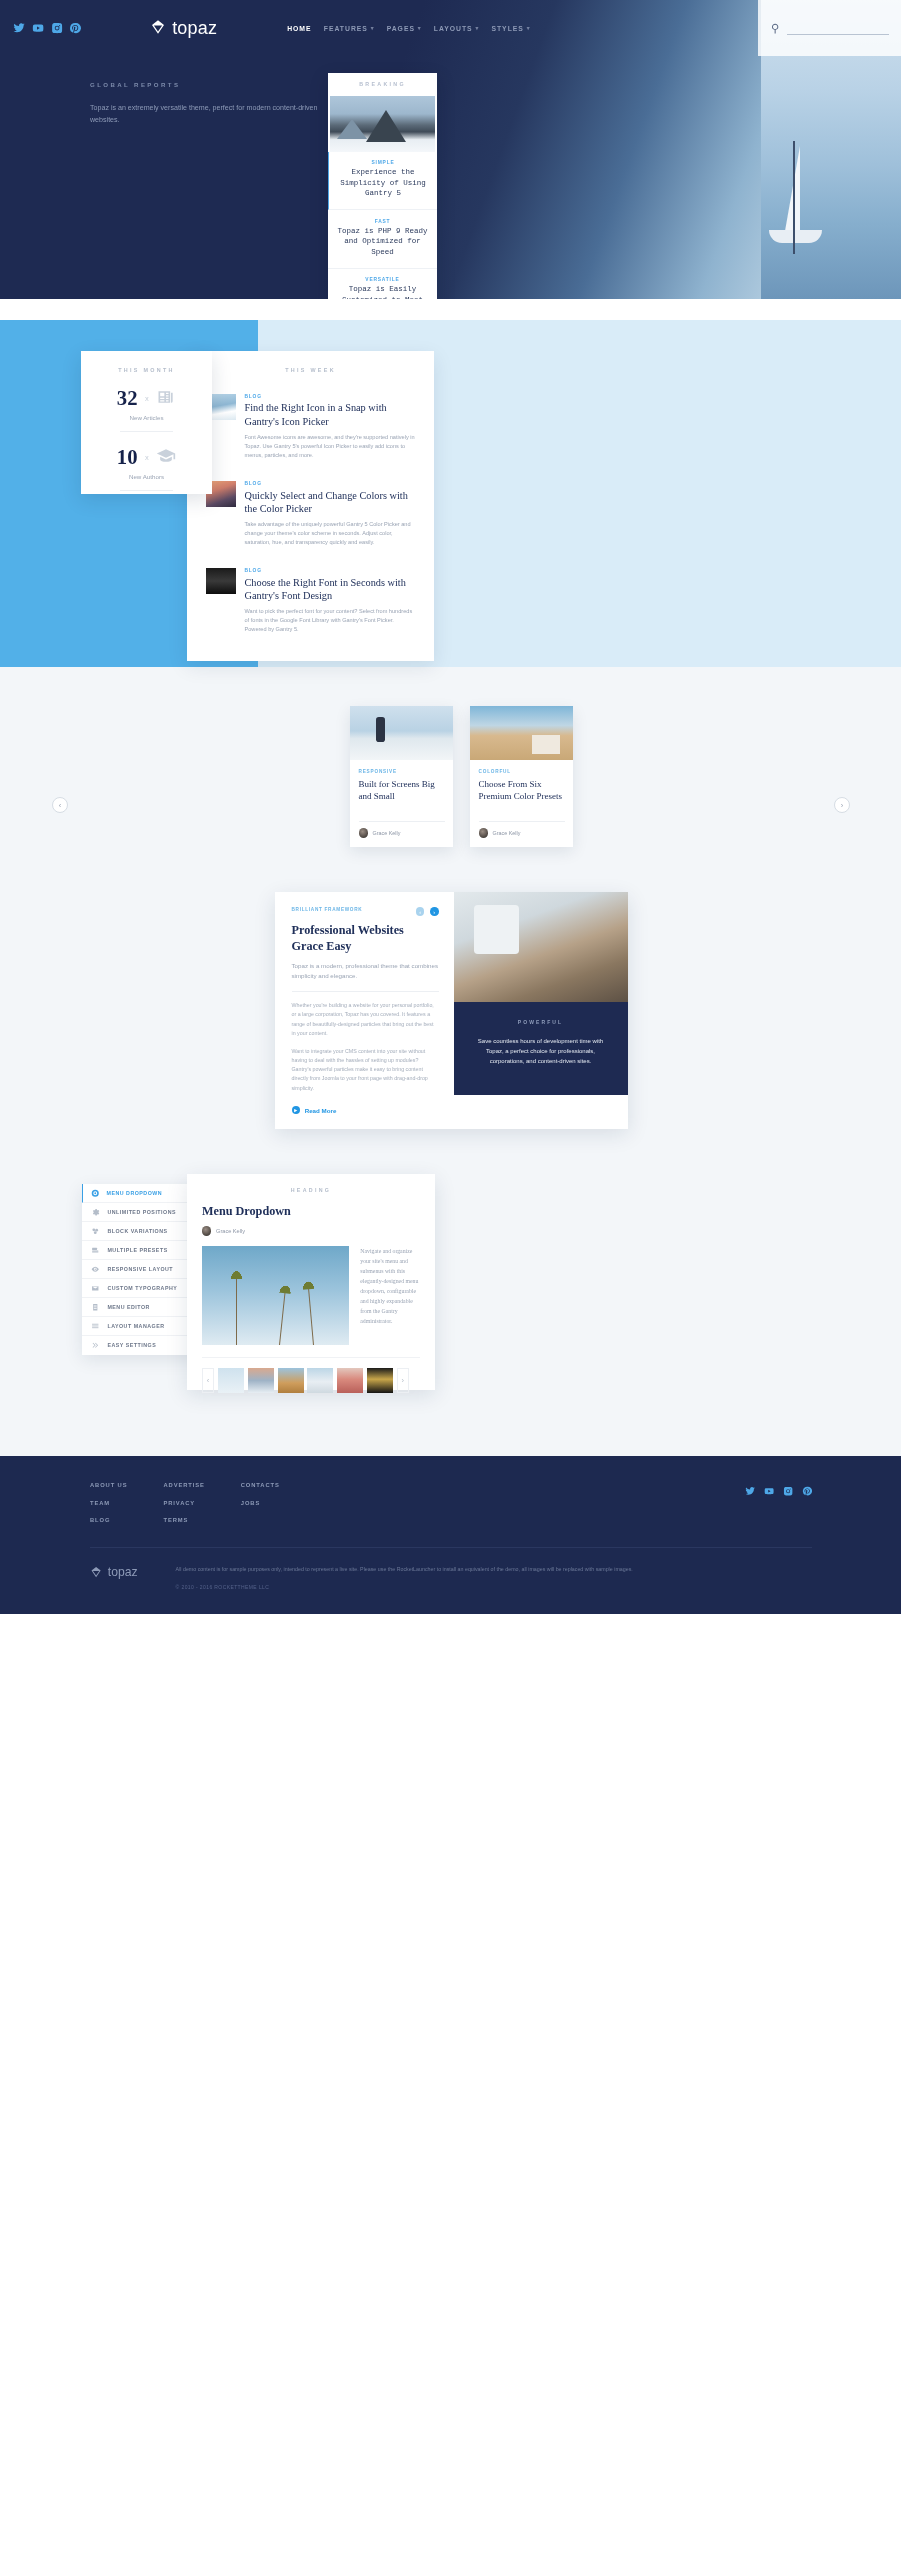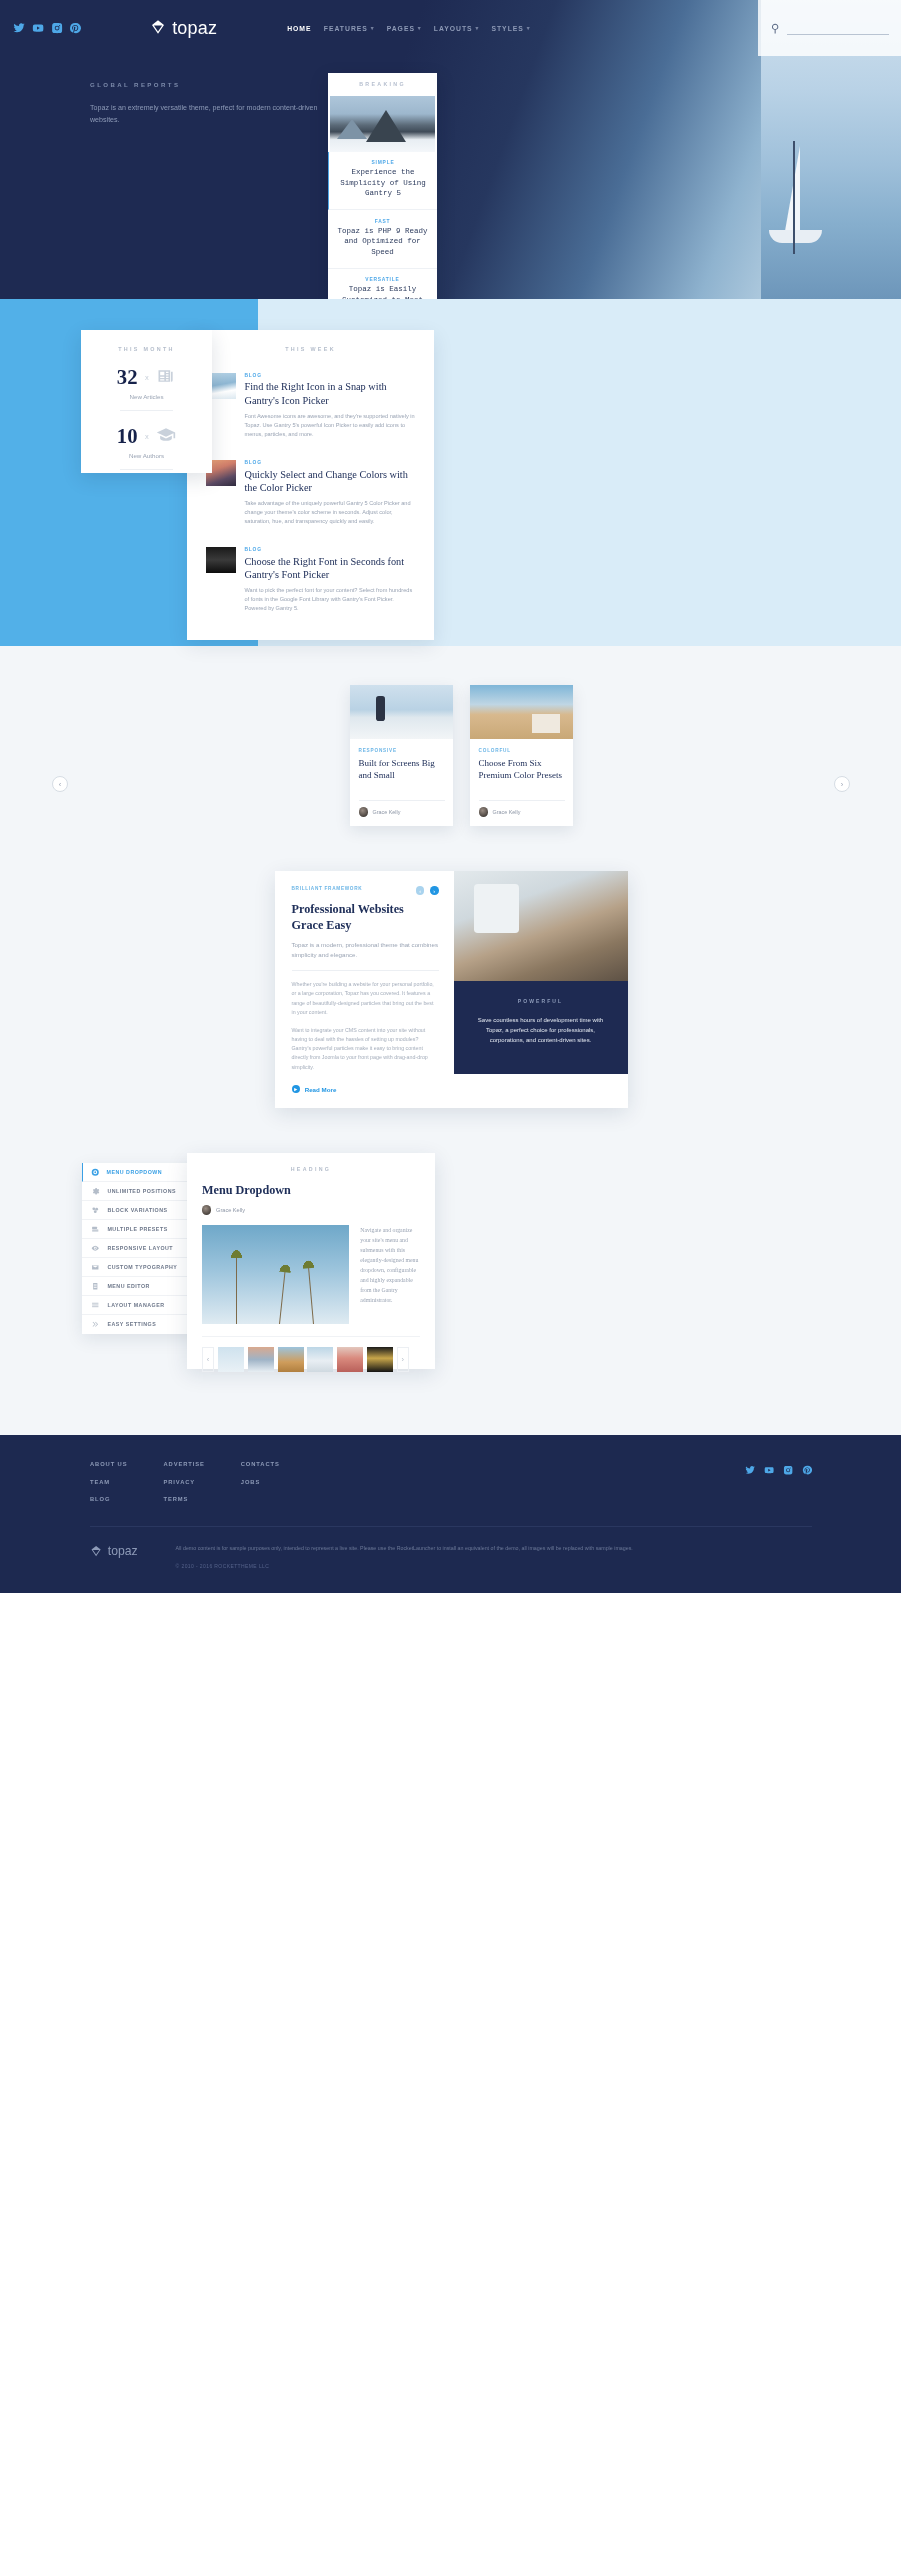--- a/index.html
+++ b/index.html
@@ -109,21 +109,21 @@
   .b-item { padding: 8.5px 9.4px 10.3px; text-align: center; border-bottom: 0.9px solid #eef1f5; }
   .b-item:last-child { border-bottom: none; }
   .b-item.first { border-left: 1.9px solid #4ea8e8; }
   .b-tag { font-size: 4.9px; letter-spacing: 0.8px; color: #4ea8e8; font-weight: 700; }
   .b-title {
     font-family: Liberation Mono, monospace; font-size: 7.5px; line-height: 1.42;
     color: #2b3a5c; margin-top: 2px;
   }
 
   
-  .band2 { position: relative; height: 347px; background: #ffffff; }
+  .band2 { position: relative; height: 347px; background: #ffffff; margin-top: 21px; }
   .band2-blue { position: absolute; left: 0; top: 0; width: 258px; height: 347px; background: #52b0e8; }
   .band2-pale { position: absolute; left: 258px; top: 0; right: 0; height: 347px; background: #d9ecf8; }
 
   .stats-card {
     position: absolute; left: 81px; top: 31px; width: 131px; height: 143px;
     background: #fff; box-shadow: 0 5.6px 19px rgba(20,40,70,.14); z-index: 3;
     padding: 16px 0 0;
   }
   .stats-head {
     text-align: center; font-size: 5.4px; letter-spacing: 2.3px; color: #b4bdcb; font-weight: 700;
@@ -406,21 +406,21 @@
           <div class="post-tag">BLOG</div>
           <div class="post-title">Quickly Select and Change Colors with the Color Picker</div>
           <div class="post-desc">Take advantage of the uniquely powerful Gantry 5 Color Picker and change your theme's color scheme in seconds. Adjust color, saturation, hue, and transparency quickly and easily.</div>
         </div>
       </div>
 
       <div class="post">
         <div class="post-thumb t3"></div>
         <div class="post-body">
           <div class="post-tag">BLOG</div>
-          <div class="post-title">Choose the Right Font in Seconds font Gantry's Font Picker</div>
+          <div class="post-title">Choose the Right Font in Seconds with Gantry's Font Design</div>
           <div class="post-desc">Want to pick the perfect font for your content? Select from hundreds of fonts in the Google Font Library with Gantry's Font Picker. Powered by Gantry 5.</div>
         </div>
       </div>
     </div>
   </section>
 
   <section class="band3">
     <button class="arrow-btn arrow-left">‹</button>
     <button class="arrow-btn arrow-right">›</button>
 

